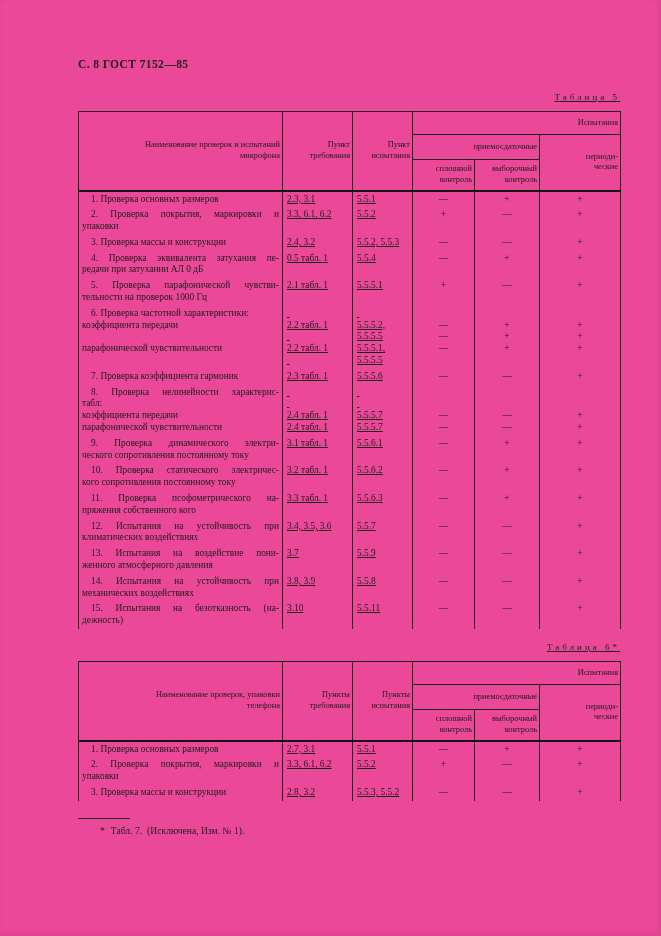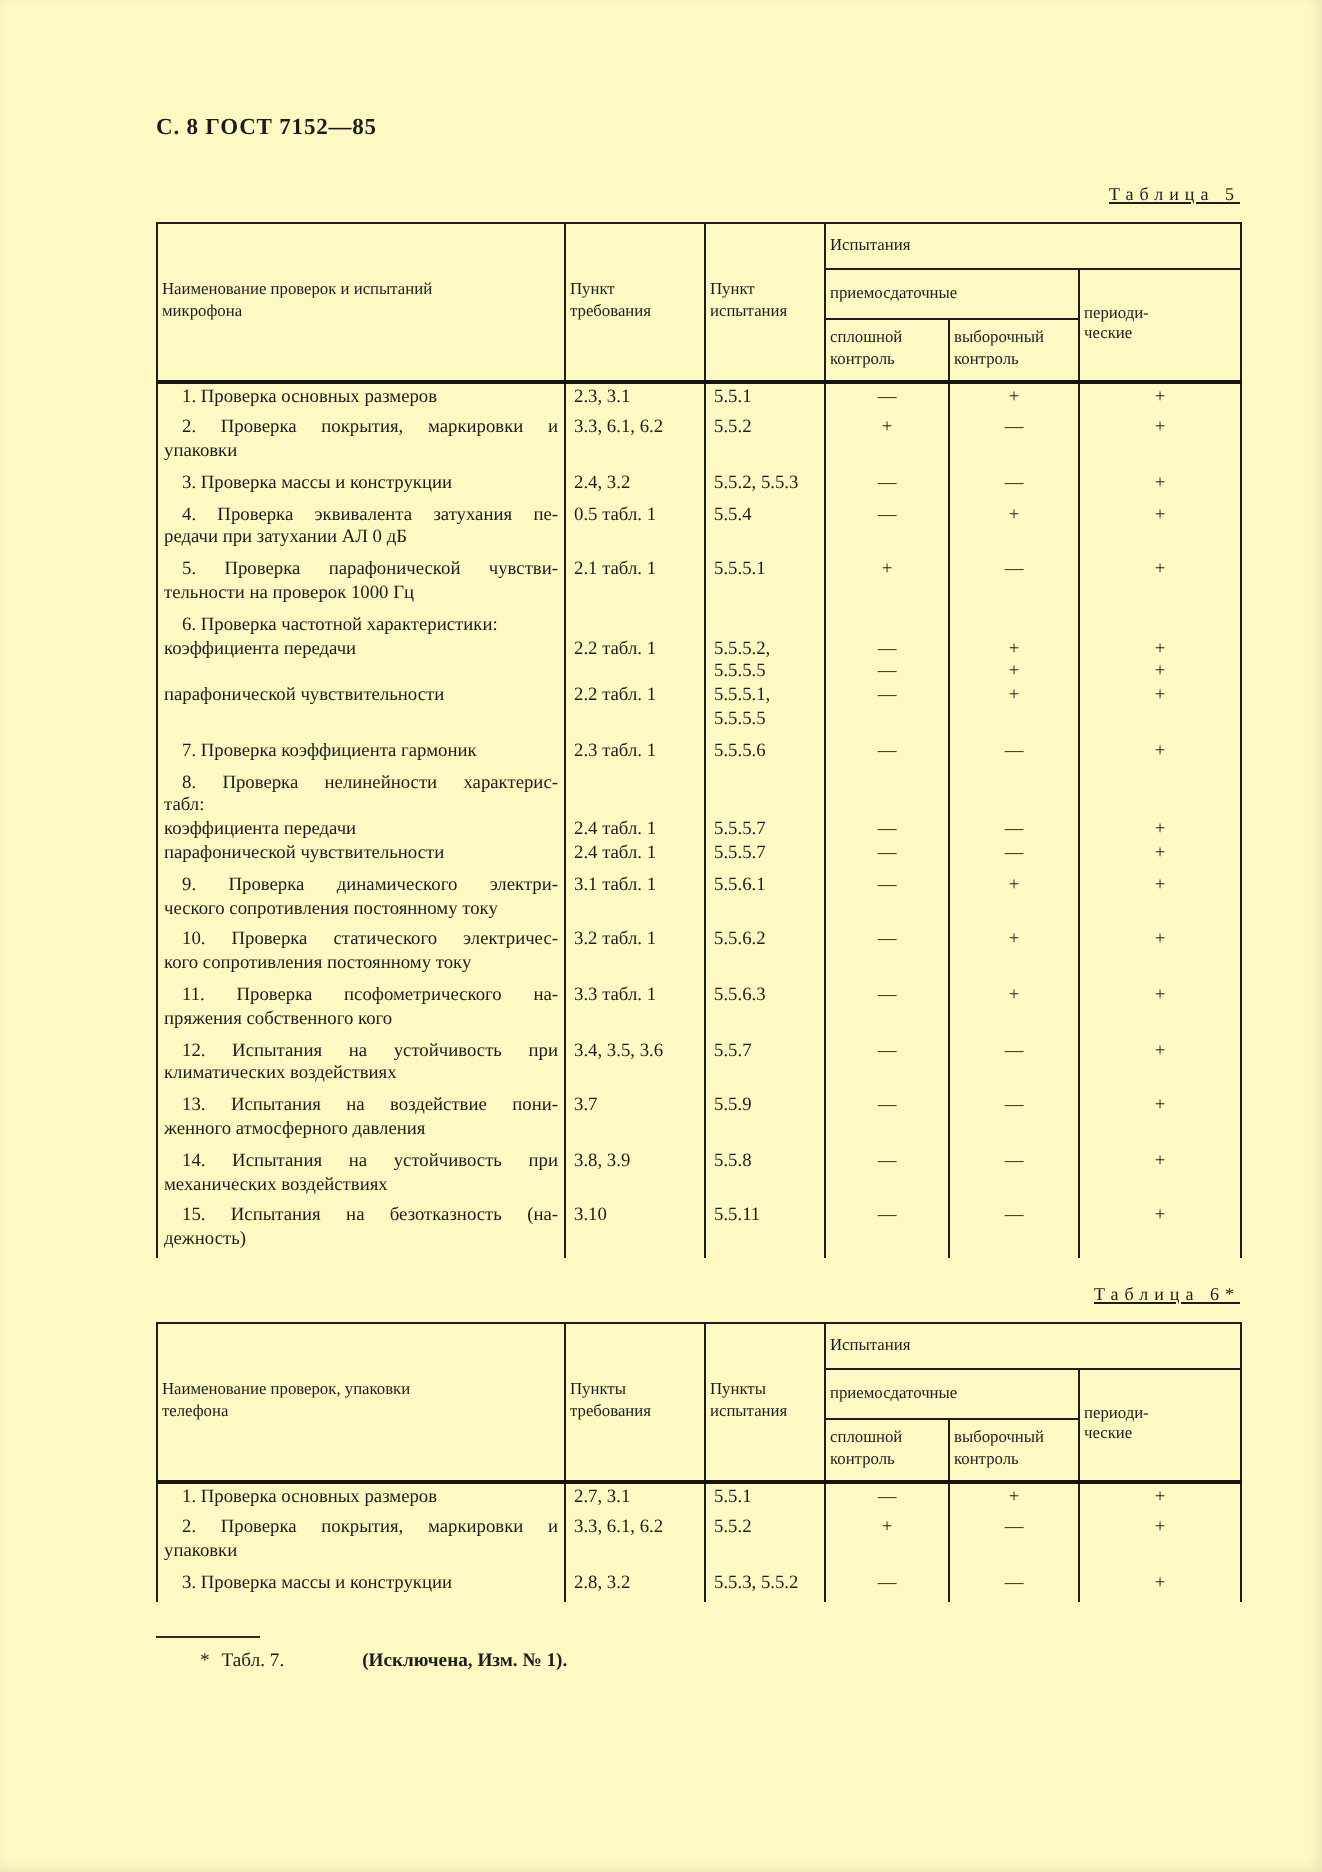--- a/index.html
+++ b/index.html
@@ -1,18 +1,18 @@
 <!DOCTYPE html>
 <html><head>
 <meta charset="utf-8">
 <style>
   html,body { margin:0; padding:0; background:#e8e8e6; }
   #page {
     position:relative; width:661px; height:936px; margin:0 auto;
-    background:#fef9c3; overflow:hidden;
+    background:#ec4899; overflow:hidden;
     font-family:"Liberation Serif", serif; color:#1c1c1c;
     box-shadow:inset -2px -2px 6px rgba(0,0,0,0.08);
   }
   .doc-header {
     position:absolute; left:78px; top:58px;
     font-weight:bold; font-size:11.5px; letter-spacing:0.4px;
   }
   .tbl-caption {
     position:absolute; right:41px;
     font-size:9px; letter-spacing:3px; white-space:nowrap;text-decoration:underline;
@@ -29,21 +29,21 @@
     border-bottom:none;
   }
   #table5 { top:111px; }
   #table6 { top:661px; }
 
   col.c-name{width:204px;} col.c-req{width:70px;} col.c-test{width:60px;}
   col.c-solid{width:62px;} col.c-sample{width:65px;} col.c-per{width:81px;}
 
   table.gost th {
     font-weight:normal; font-size:8.4px; line-height:10.5px;
-    text-align:left; vertical-align:middle;
+    text-align:right; vertical-align:middle;
     white-space:pre-line; padding:1px 2px;
   }
   tr.hr1{height:23px;} tr.hr2{height:25px;} tr.hr3{height:31px;}
 
   th.h-req, th.h-test, th.h-tests, th.h-acc, th.h-solid, th.h-sample, th.h-per,
   td.td-req, td.td-test, td.td-solid, td.td-sample, td.td-per {
     border-left:1px solid #1e1e1e;
   }
   th.h-name, th.h-req, th.h-test, th.h-per, th.h-solid, th.h-sample {
     border-bottom:2.5px solid #141414;
@@ -52,32 +52,32 @@
 
   table.gost td {
     vertical-align:top; padding:2px 3px;
     font-size:9.4px; line-height:11.8px;
   }
   .line { min-height:11.8px; white-space:nowrap; overflow:visible; }
   .line:empty::before { content:"\00a0"; }
   td.td-name .line:first-child { text-indent:9px; }
   .line.just { text-align:justify; text-align-last:justify; white-space:normal; }
   td.td-solid, td.td-sample, td.td-per { text-align:center; font-size:9.6px; }
-  td.td-req .line, td.td-test .line { padding-left:1px; }
+  td.td-req .line, td.td-test .line { padding-left:1px;text-decoration:underline; }
 
   .footnote-rule {
     position:absolute; left:78px; top:818px; width:52px; height:0;
     border-top:1px solid #2a2a2a;
   }
   .footnote {
     position:absolute; left:100px; top:825px; font-size:9.6px;
   }
   .footnote .fn-marker { margin-right:6px; }
   .footnote .fn-text   { margin-right:5px;margin-top:47px; }
-  .footnote .fn-bold   { font-weight:bold;margin-left:34px; }
+  .footnote .fn-bold   { font-weight:normal; }
 </style>
 </head>
 <body>
 
 <div id="page">
 
   <div class="doc-header">С. 8 ГОСТ 7152—85</div>
 
   <div class="tbl-caption" id="caption5">Таблица 5</div>
 

